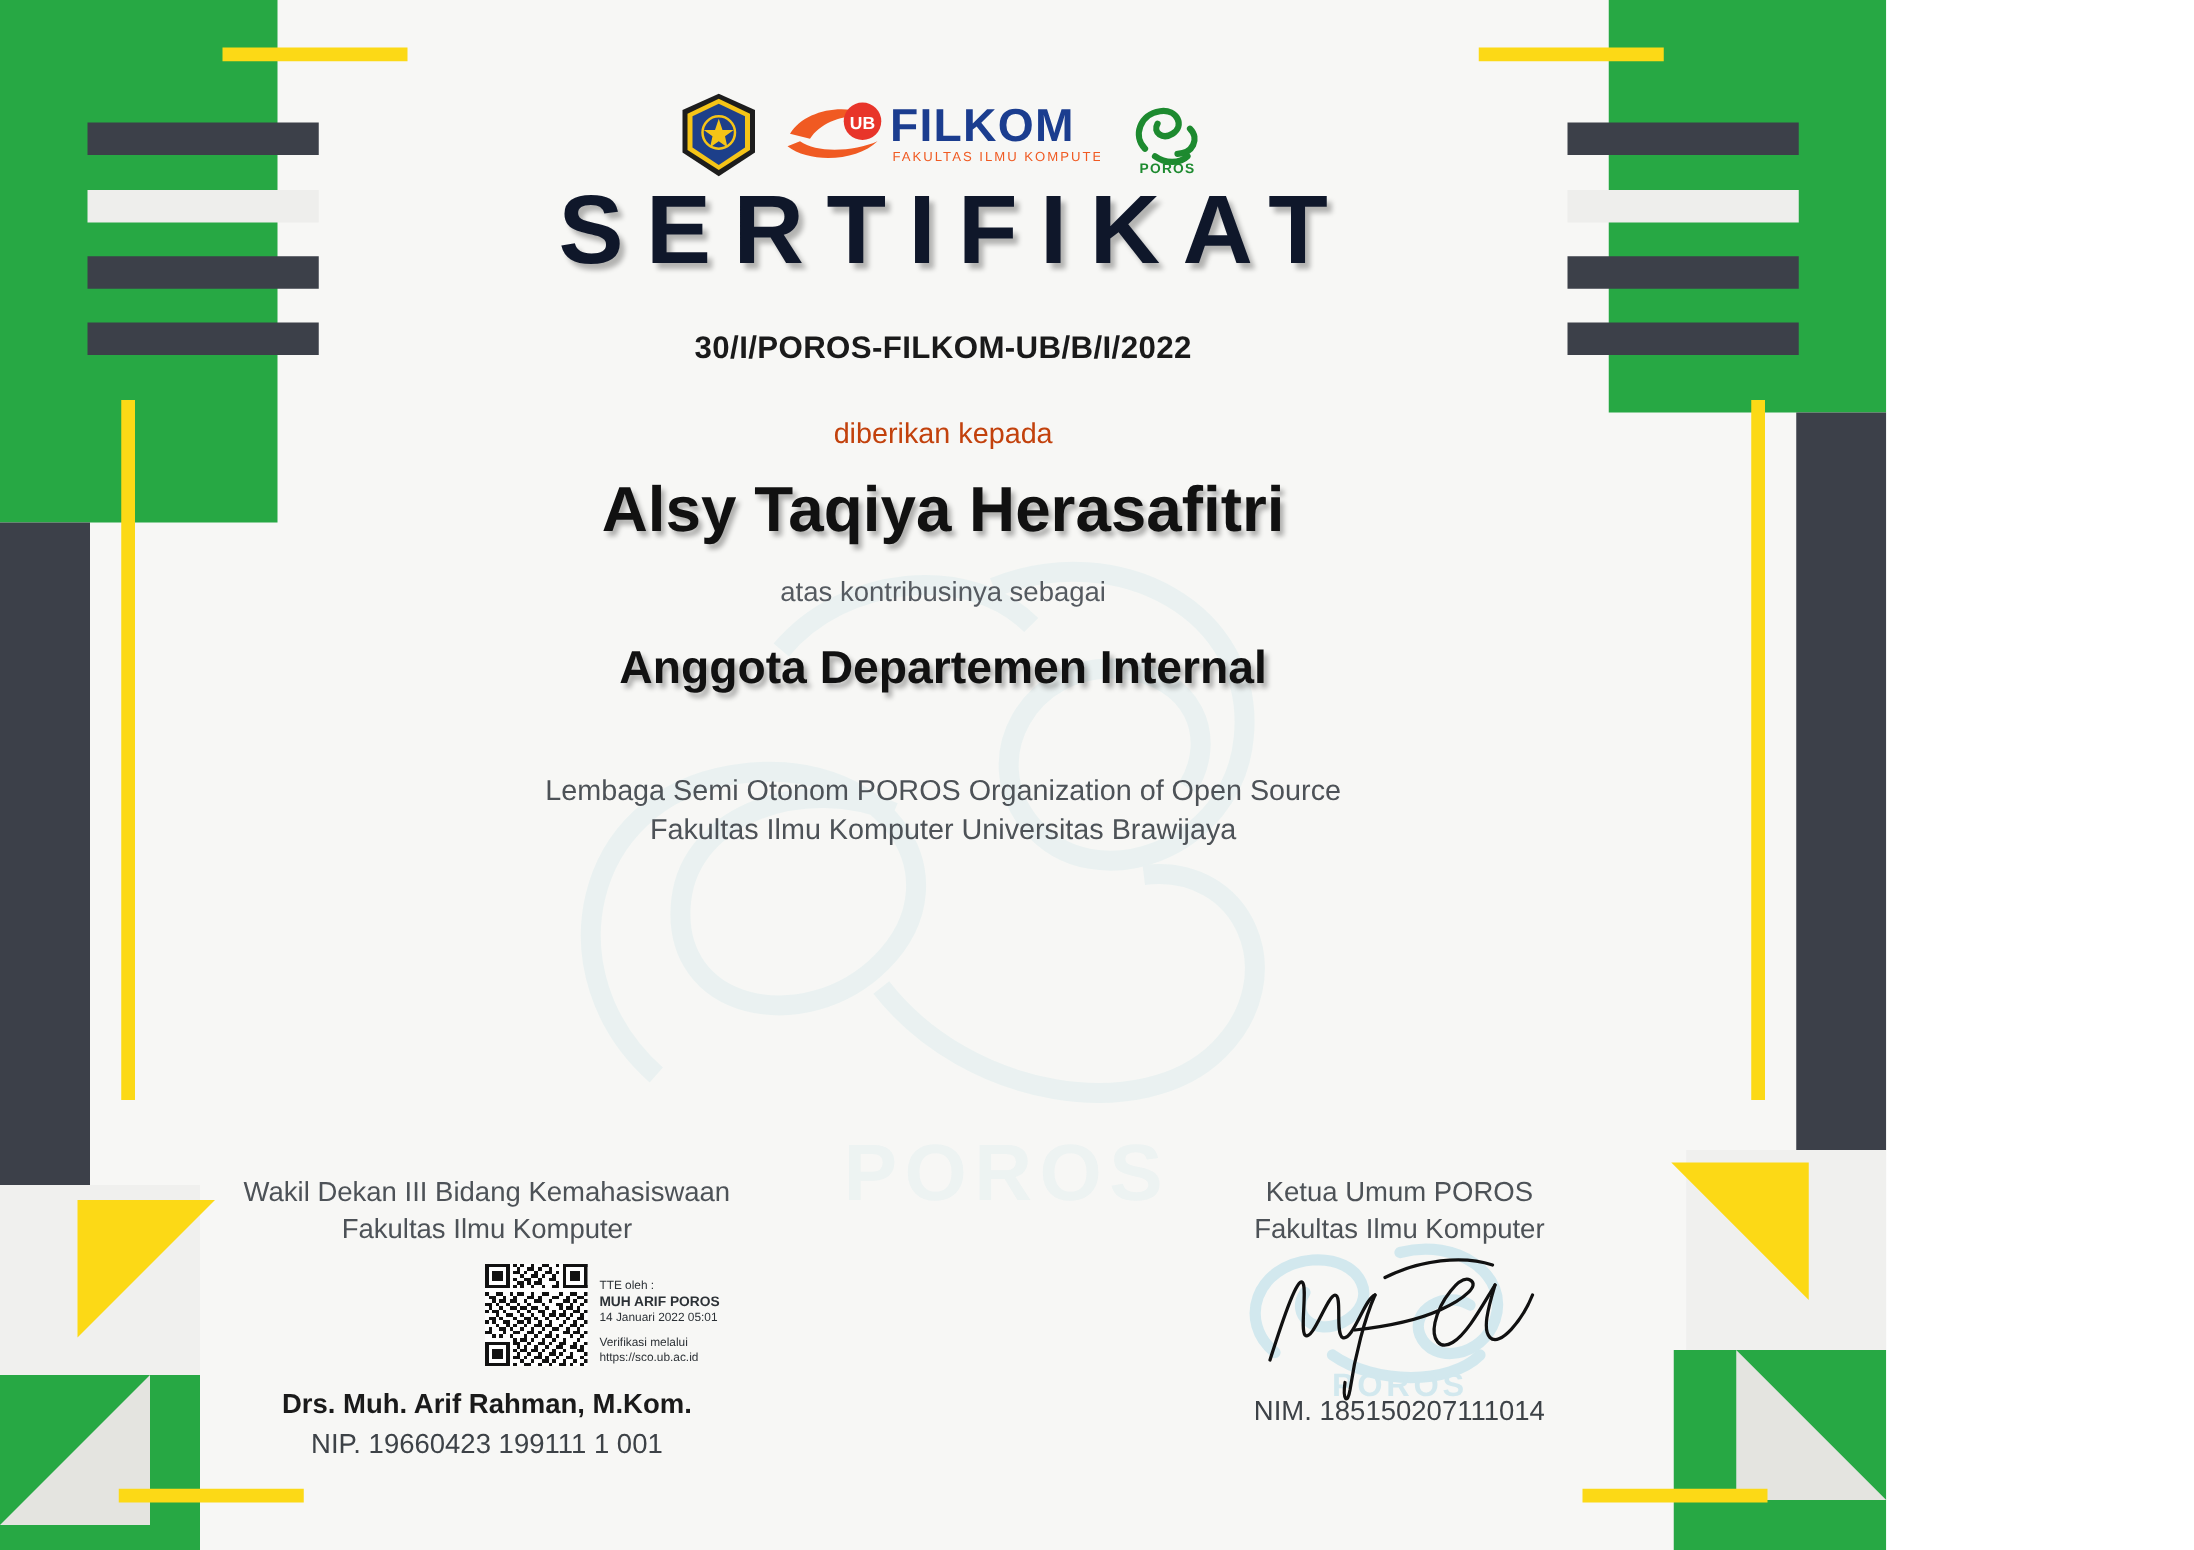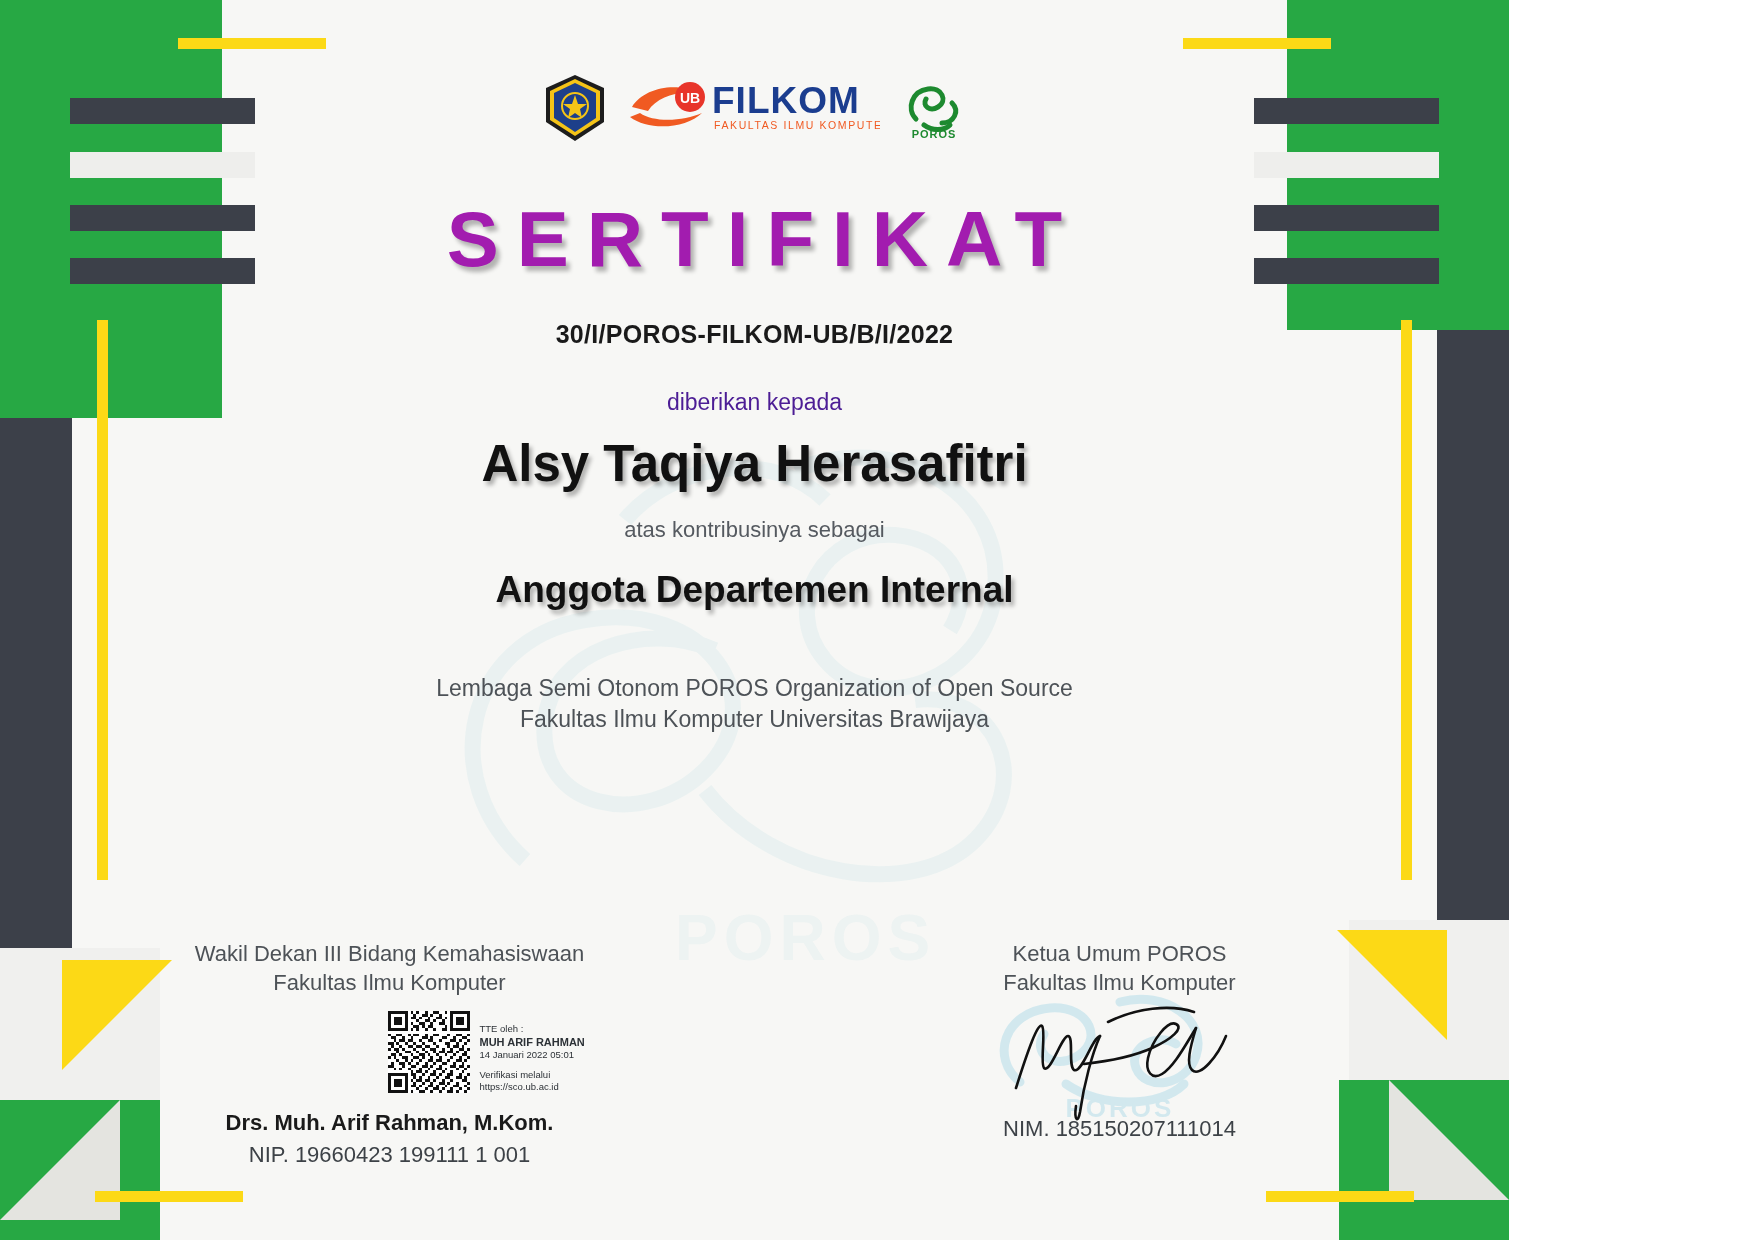--- a/index.html
+++ b/index.html
@@ -125,42 +125,41 @@
     display: flex;
     align-items: center;
     gap: 22px;
     height: 72px;
   }
   .logo-ub { width: 62px; height: 68px; }
   .logo-filkom { display: flex; align-items: center; }
   .logo-poros { width: 64px; height: 66px; }
 
   h1.title {
-    margin-top: 56px;
     font-size: 78px;
     font-weight: bold;
     letter-spacing: 18px;
-    color: #a21caf;
+    color: #0f172a;
     text-shadow: 4px 5px 4px rgba(0,0,0,0.28);
     line-height: 1;
     padding-left: 18px;
   }
 
   .cert-number {
     margin-top: 42px;
     font-size: 25px;
     font-weight: bold;
     color: #1a1a1a;
     letter-spacing: 0.3px;
   }
 
   .given-to {
     margin-top: 40px;
     font-size: 23px;
-    color: #4c1d95;
+    color: #c2410c;
   }
 
   .recipient {
     margin-top: 18px;
     font-size: 51px;
     font-weight: bold;
     color: #111;
     text-shadow: 3px 4px 4px rgba(0,0,0,0.30);
   }
 
@@ -583,21 +582,21 @@
                 <rect x="11" y="28" width="2" height="1"></rect>
                 <rect x="15" y="28" width="1" height="1"></rect>
                 <rect x="18" y="28" width="1" height="1"></rect>
                 <rect x="21" y="28" width="2" height="1"></rect>
                 <rect x="24" y="28" width="1" height="1"></rect>
                 <rect x="27" y="28" width="1" height="1"></rect>
             </g>
           </svg>
           <div class="tte-text">
             <div class="t-lbl">TTE oleh :</div>
-            <div class="t-name">MUH ARIF RAHMAN</div>
+            <div class="t-name">MUH ARIF POROS</div>
             <div class="t-date">14 Januari 2022 05:01</div>
             <div class="t-ver">Verifikasi melalui</div>
             <div class="t-url">https://sco.ub.ac.id</div>
           </div>
         </div>
       </div>
       <div class="sig-name">Drs. Muh. Arif Rahman, M.Kom.</div>
       <div class="sig-id">NIP. 19660423 199111 1 001</div>
     </div>
 

